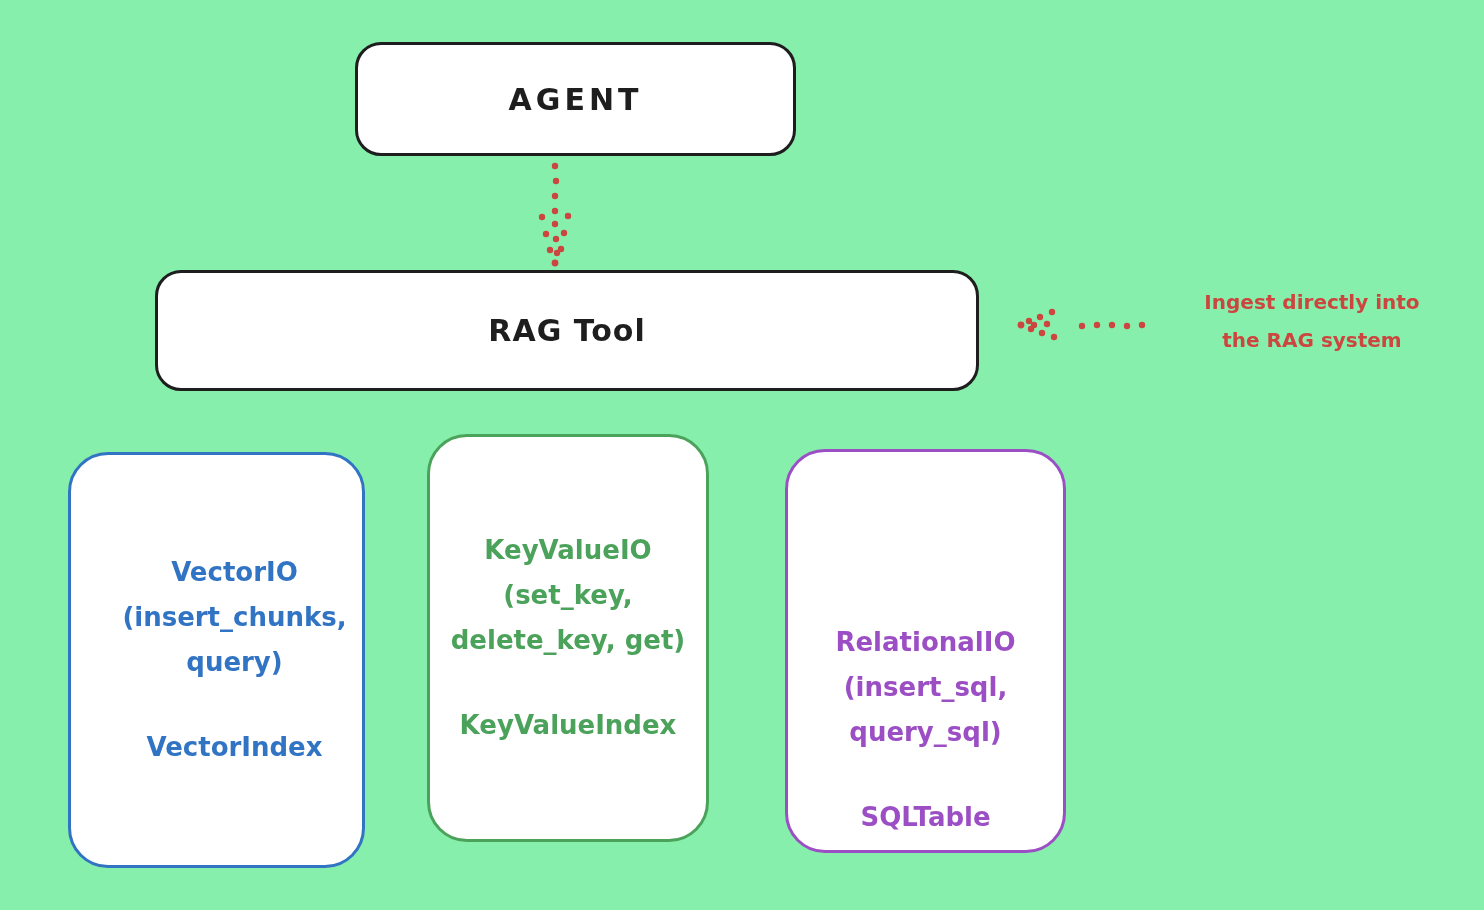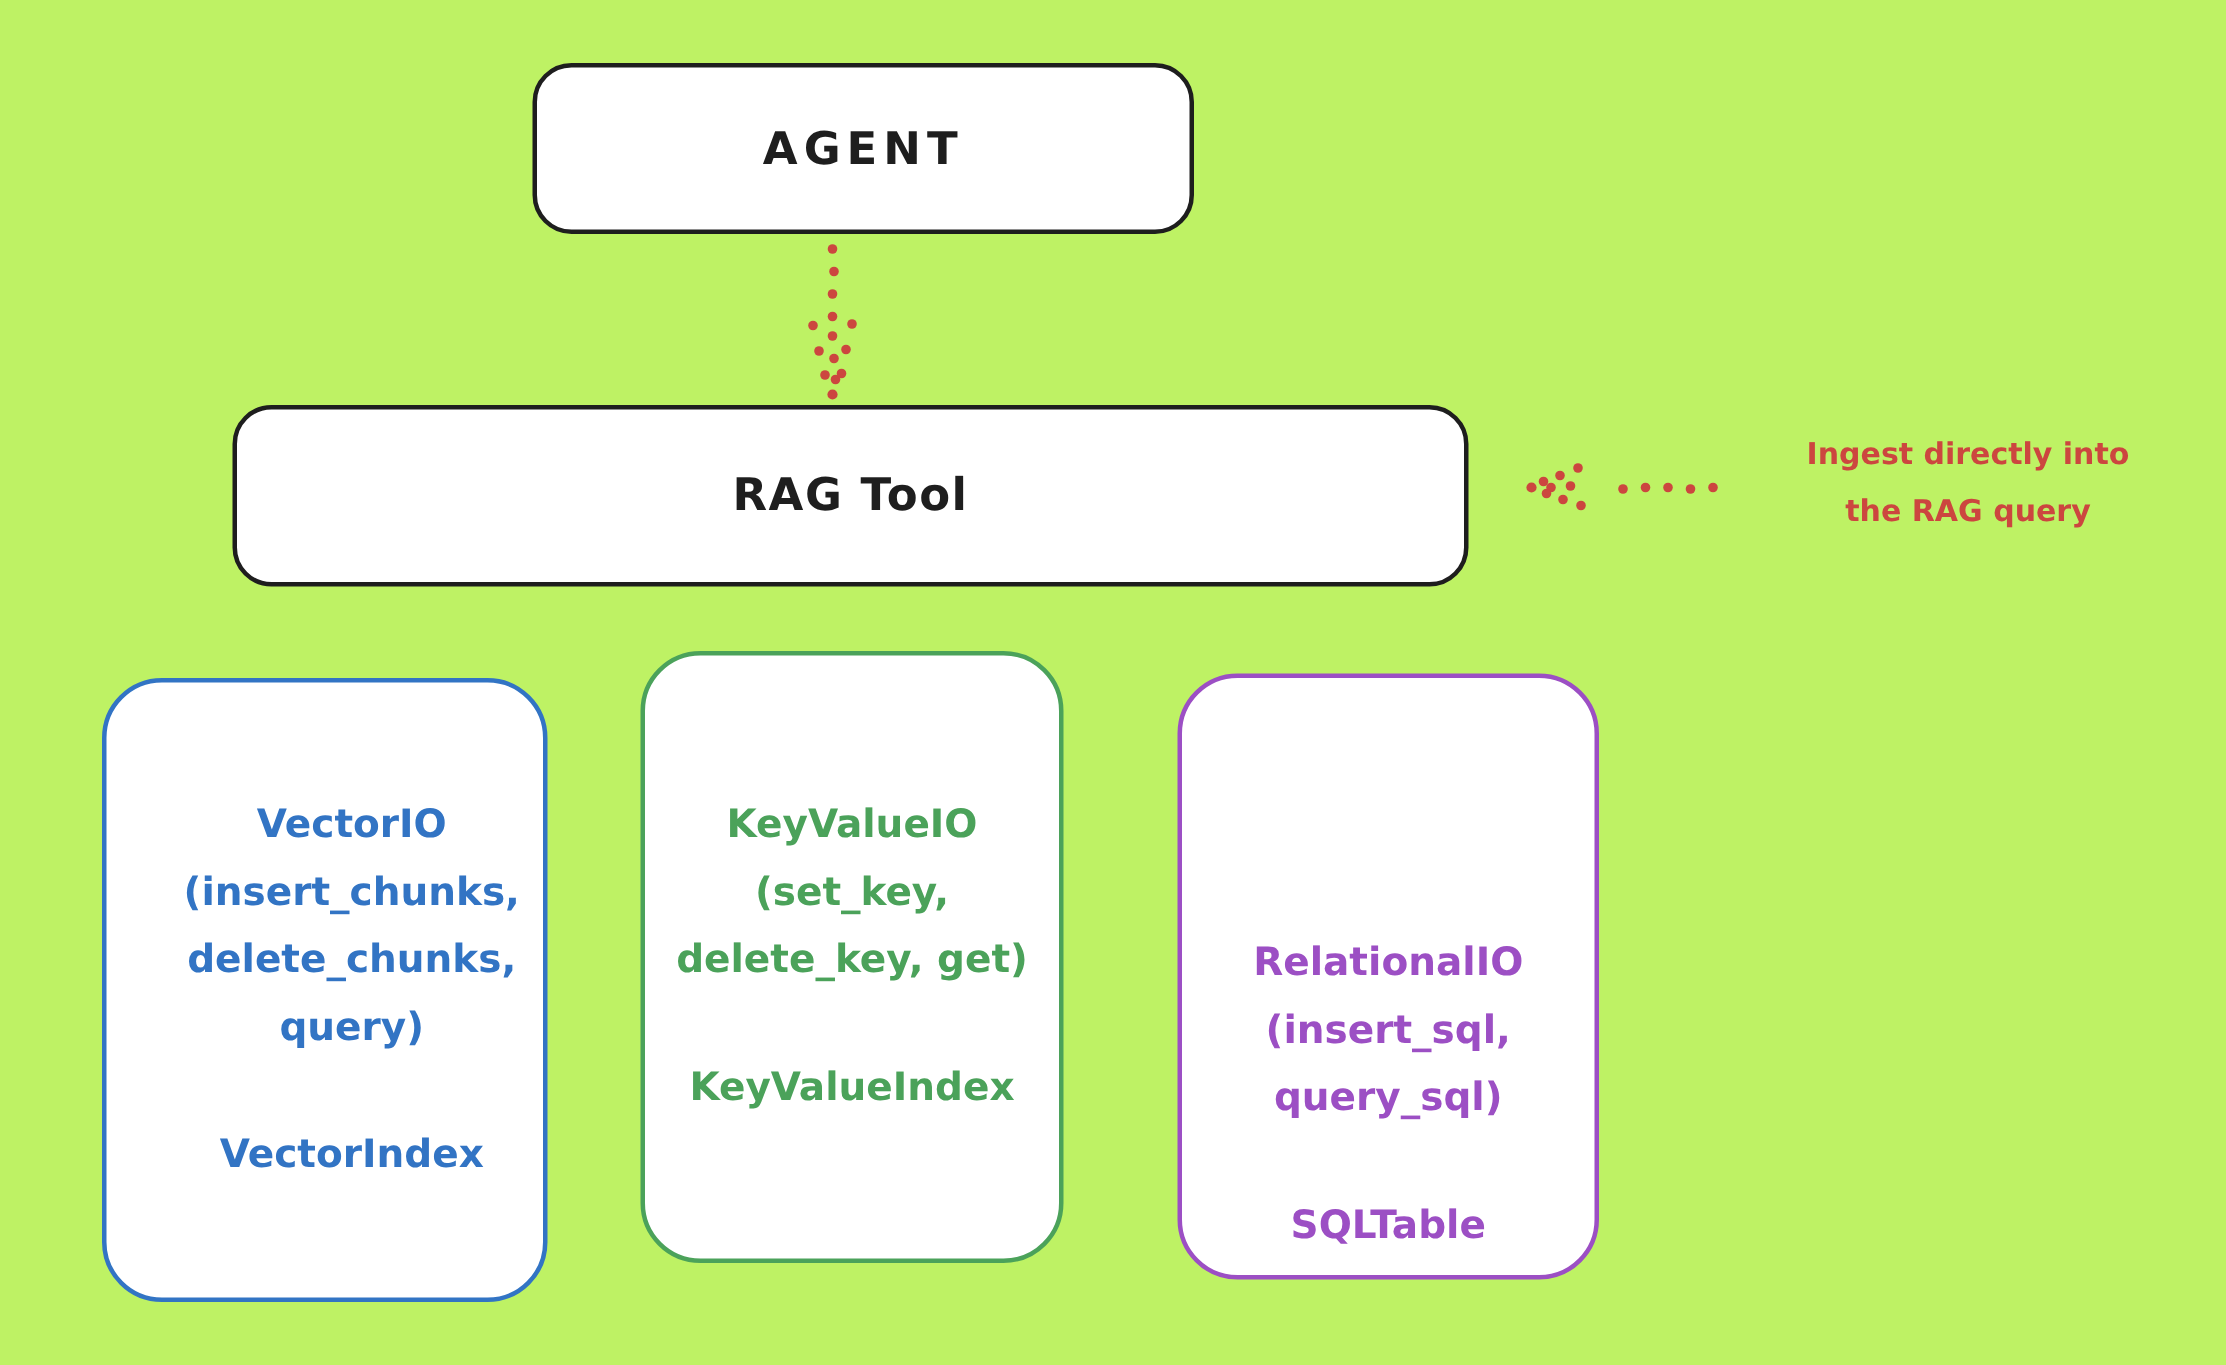--- a/index.html
+++ b/index.html
@@ -5,21 +5,21 @@
   html, body {
     margin: 0;
     padding: 0;
     background: #ffffff;
     font-family: "DejaVu Sans", "Liberation Sans", sans-serif;
   }
   .canvas {
     position: relative;
     width: 1484px;
     height: 910px;
-    background: #bef264;
+    background: #86efac;
     overflow: hidden;
   }
   .node {
     position: absolute;
     box-sizing: border-box;
     background: #ffffff;
     display: flex;
     align-items: center;
     justify-content: center;
   }
@@ -159,27 +159,26 @@
       <circle cx="20" cy="25" r="3.2"></circle>
       <circle cx="40" cy="37" r="3.2"></circle>
       <circle cx="28" cy="33" r="3.2"></circle>
       <circle cx="17" cy="29" r="3.2"></circle>
       <circle cx="7" cy="25" r="3.4"></circle>
     </g>
   </svg>
 
   <div class="annotation">
     <span>Ingest directly into</span><br>
-    <span>the RAG query</span>
+    <span>the RAG system</span>
   </div>
 
   <div class="node provider provider-vector">
     <span class="line">VectorIO</span>
     <span class="line">(insert_chunks,</span>
-    <span class="line">delete_chunks,</span>
     <span class="line">query)</span>
     <span class="index-label">VectorIndex</span>
   </div>
 
   <div class="node provider provider-keyvalue">
     <span class="line">KeyValueIO</span>
     <span class="line">(set_key,</span>
     <span class="line">delete_key, get)</span>
     <span class="index-label">KeyValueIndex</span>
   </div>

